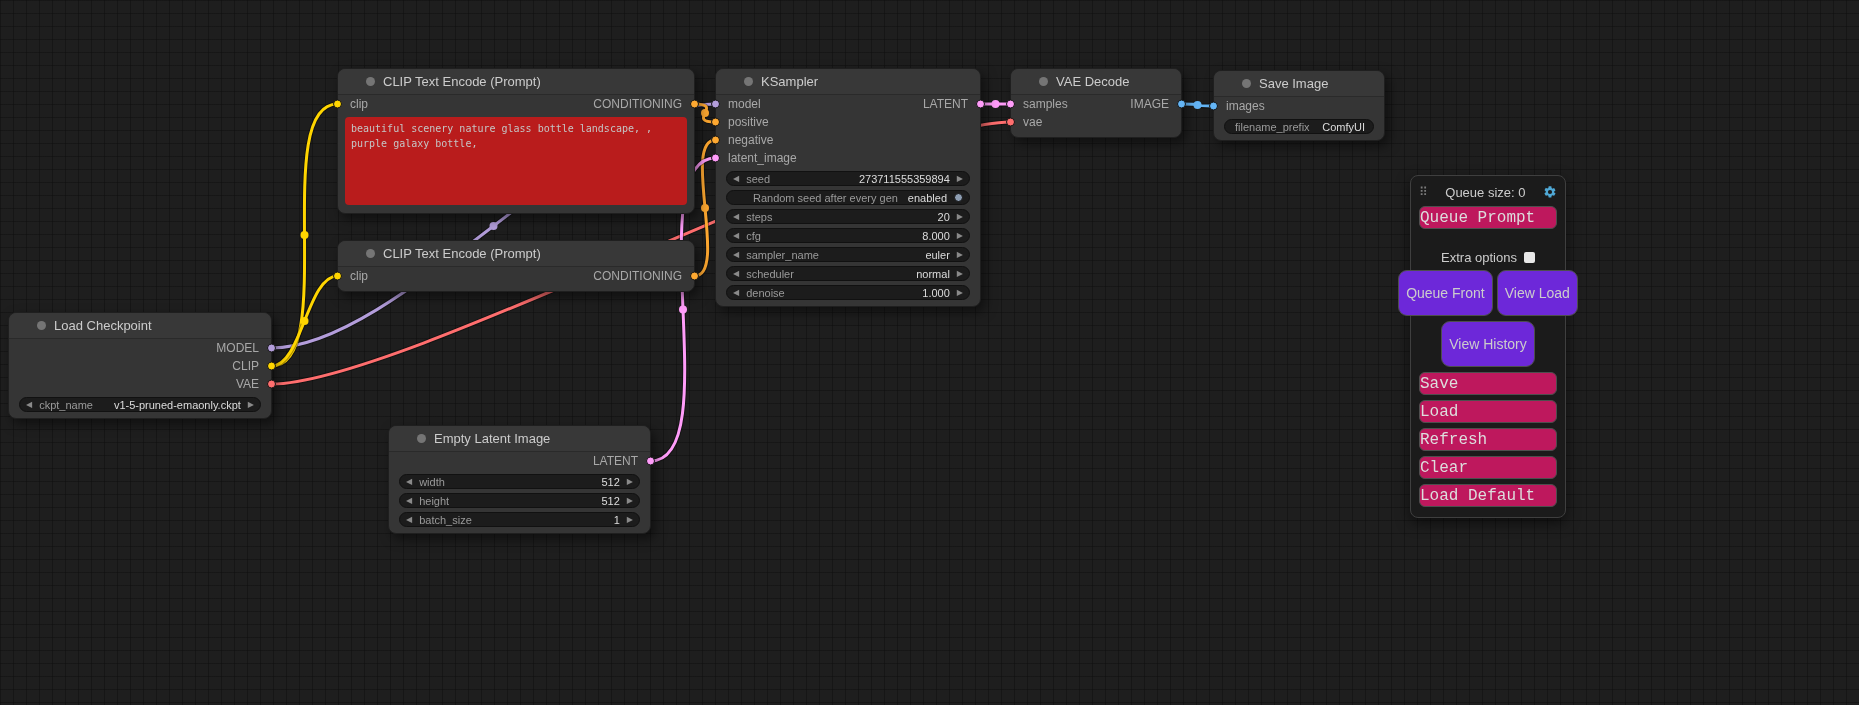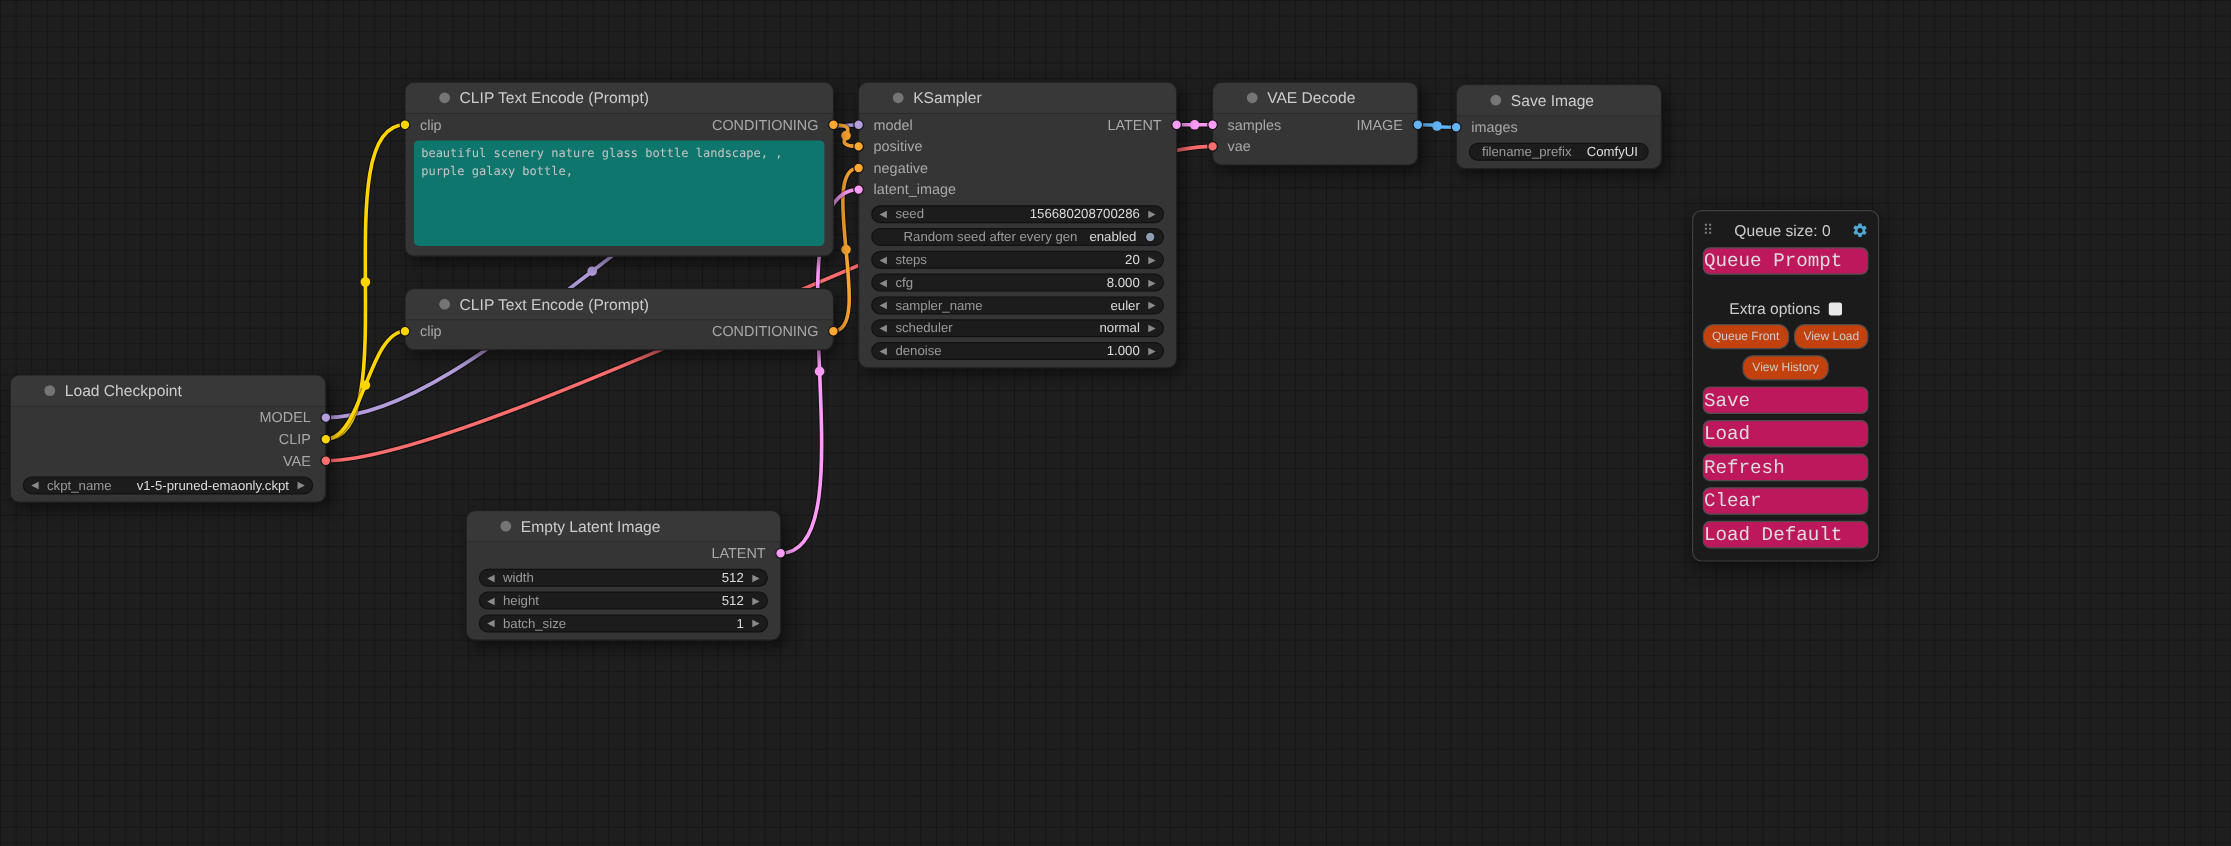--- a/index.html
+++ b/index.html
@@ -25,38 +25,38 @@
   .port.pl{left:-5px}
   .port.pr{right:-5px}
   .widget{height:15px;margin:4px 10px 0;background:#1c1c1c;border:1px solid #111;border-radius:8px;
     display:flex;align-items:center;padding:0 6px;font-size:11px;color:#999;white-space:nowrap}
   .warr{color:#8a8a8a;font-size:8px;line-height:1}
   .wname{margin-left:7px;color:#9a9a9a}
   .wval{margin-left:auto;margin-right:7px;color:#dcdcdc}
   .widget.textw .wval{margin-right:2px}
   .widget.toggle .wname{flex:1;text-align:center;margin-left:10px}
   .knob{width:9px;height:9px;border-radius:50%;background:#8d9db2;border:1px solid #111;flex:0 0 auto}
-  .textarea{margin:4px 7px 2px;background:#0f766e;border-radius:4px;padding:5px 6px;
+  .textarea{margin:4px 7px 2px;background:#b91c1c;border-radius:4px;padding:5px 6px;
     font-family:"DejaVu Sans Mono",monospace;font-size:10px;line-height:1.45;color:#c5c5c5;
     overflow:hidden;word-break:break-word}
 
   #queue-panel{position:absolute;z-index:3;left:1410px;top:175px;width:156px;background:#1b1b1b;
     border:1px solid #3f3f3f;border-radius:8px;padding:6px 8px 10px;box-shadow:0 5px 14px rgba(0,0,0,.55)}
   .qheader{display:flex;align-items:center;height:20px;color:#ccc;font-size:13px}
   .drag-handle{color:#7c7c7c;font-size:12px;cursor:grab}
   .qsize{flex:1;text-align:center}
   .gear{display:flex;align-items:center;cursor:pointer}
   .btn{display:block;width:100%;background:#be185d;border:1px solid #4e4e4e;border-radius:6px;color:#ddd;
     text-align:left;cursor:pointer;font-family:Liberation Mono, monospace}
   .btn.big{height:23px;font-size:16px;line-height:20px;margin-top:5px}
   .btn.prompt{margin-top:4px}
   .extra-row{display:flex;align-items:center;justify-content:center;gap:7px;color:#ccc;font-size:13px;margin-top:21px}
   .checkbox{width:11px;height:11px;background:#e8e8e8;border-radius:2px;cursor:pointer}
   .pill-row{display:flex;gap:4px;justify-content:center;margin-top:5px}
-  .pill{font-size:10px;padding:4px 7px;background:#c2410c;border:1px solid #4e4e4e;border-radius:9px;color:#ccc;cursor:pointer;white-space:nowrap}
+  .pill{font-size:14px;padding:14px 7px;background:#6d28d9;border:1px solid #4e4e4e;border-radius:9px;color:#ccc;cursor:pointer;white-space:nowrap}
   .gap-top{margin-top:12px}
 </style>
 </head>
 <body>
 
 <div id="canvas">
   <svg id="link-layer" width="1859" height="705">
       <path d="M 271.5 348 C 398.15701717630964 348, 588.8429828236904 104, 715.5 104" stroke="rgba(0,0,0,0.35)" stroke-width="5" fill="none"></path>
       <path d="M 271.5 348 C 398.15701717630964 348, 588.8429828236904 104, 715.5 104" stroke="#B39DDB" stroke-width="3" fill="none"></path>
       <circle cx="493.5" cy="226" r="4" fill="#B39DDB"></circle>
@@ -186,21 +186,21 @@
       <span class="port pl" style="background: rgb(255, 169, 49);"></span>
       <span class="lbl">negative</span>
     </div>
     <div class="row">
       <span class="port pl" style="background: rgb(255, 156, 249);"></span>
       <span class="lbl">latent_image</span>
     </div>
     <div class="widget">
       <span class="warr">◀</span>
       <span class="wname">seed</span>
-      <span class="wval">156680208700286</span>
+      <span class="wval">273711555359894</span>
       <span class="warr">▶</span>
     </div>
     <div class="widget toggle">
       <span class="wname">Random seed after every gen</span>
       <span class="wval">enabled</span>
       <span class="knob"></span>
     </div>
     <div class="widget">
       <span class="warr">◀</span>
       <span class="wname">steps</span>

